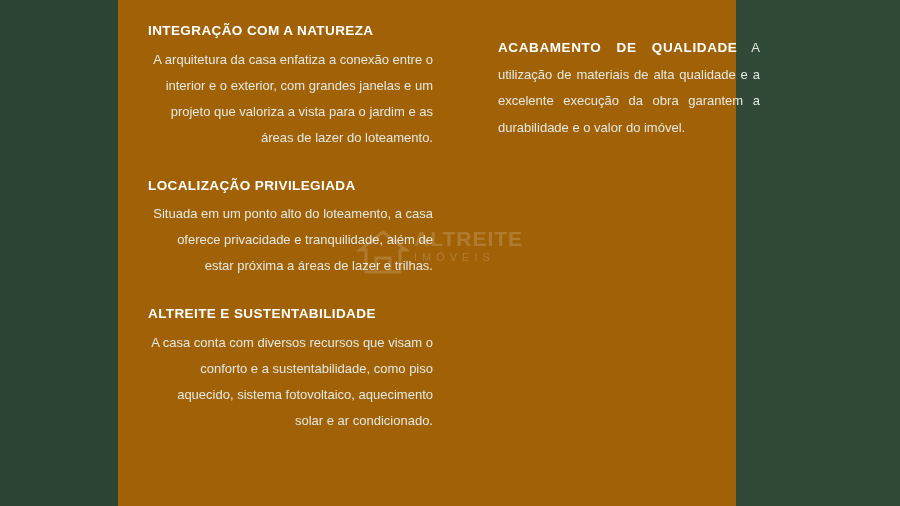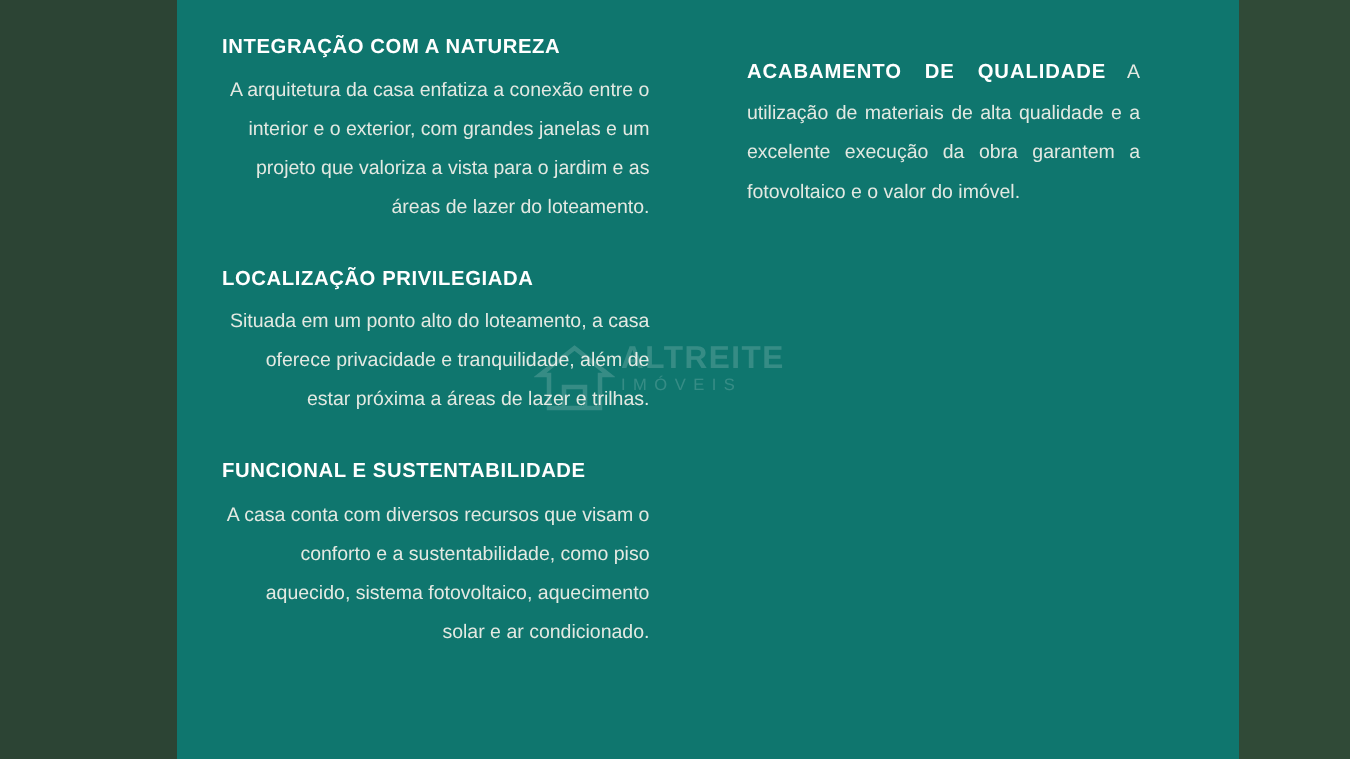--- a/index.html
+++ b/index.html
@@ -8,23 +8,23 @@
   }
   body {
     width: 900px;
     height: 506px;
     background: #304a37;
     font-family: "Liberation Sans", sans-serif;
     overflow: hidden;
   }
   .page {
     position: relative;
-    width: 826px;
+    width: 736px;
     height: 506px;
-    background: #0f766e;
+    background: #a16207;
     box-sizing: border-box;
   }
   
   .left-band {
     position: absolute;
     left: 0;
     top: 0;
     width: 118px;
     height: 506px;
     background: #2c4434;
@@ -141,30 +141,30 @@
         <div class="heading">INTEGRAÇÃO COM A NATUREZA</div>
         <div class="body">A arquitetura da casa enfatiza a conexão entre o interior e o exterior, com grandes janelas e um projeto que valoriza a vista para o jardim e as áreas de lazer do loteamento.</div>
       </div>
 
       <div class="block">
         <div class="heading">LOCALIZAÇÃO PRIVILEGIADA</div>
         <div class="body">Situada em um ponto alto do loteamento, a casa oferece privacidade e tranquilidade, além de estar próxima a áreas de lazer e trilhas.</div>
       </div>
 
       <div class="block">
-        <div class="heading">FUNCIONAL E SUSTENTABILIDADE</div>
+        <div class="heading">ALTREITE E SUSTENTABILIDADE</div>
         <div class="body">A casa conta com diversos recursos que visam o conforto e a sustentabilidade, como piso aquecido, sistema fotovoltaico, aquecimento solar e ar condicionado.</div>
       </div>
 
     </div>
 
     <div class="col col-right">
 
       <div class="block-inline">
-        <p class="para-justify"><span class="heading-inline">ACABAMENTO DE QUALIDADE</span><span> A utilização de materiais de alta qualidade e a excelente execução da obra garantem a fotovoltaico e o valor do imóvel.</span></p>
+        <p class="para-justify"><span class="heading-inline">ACABAMENTO DE QUALIDADE</span><span> A utilização de materiais de alta qualidade e a excelente execução da obra garantem a durabilidade e o valor do imóvel.</span></p>
       </div>
 
 
     </div>
 
   </div>
 
   <div class="watermark">
     <div class="wm-icon">
       <svg viewBox="0 0 54 48" width="54" height="48" aria-hidden="true">

